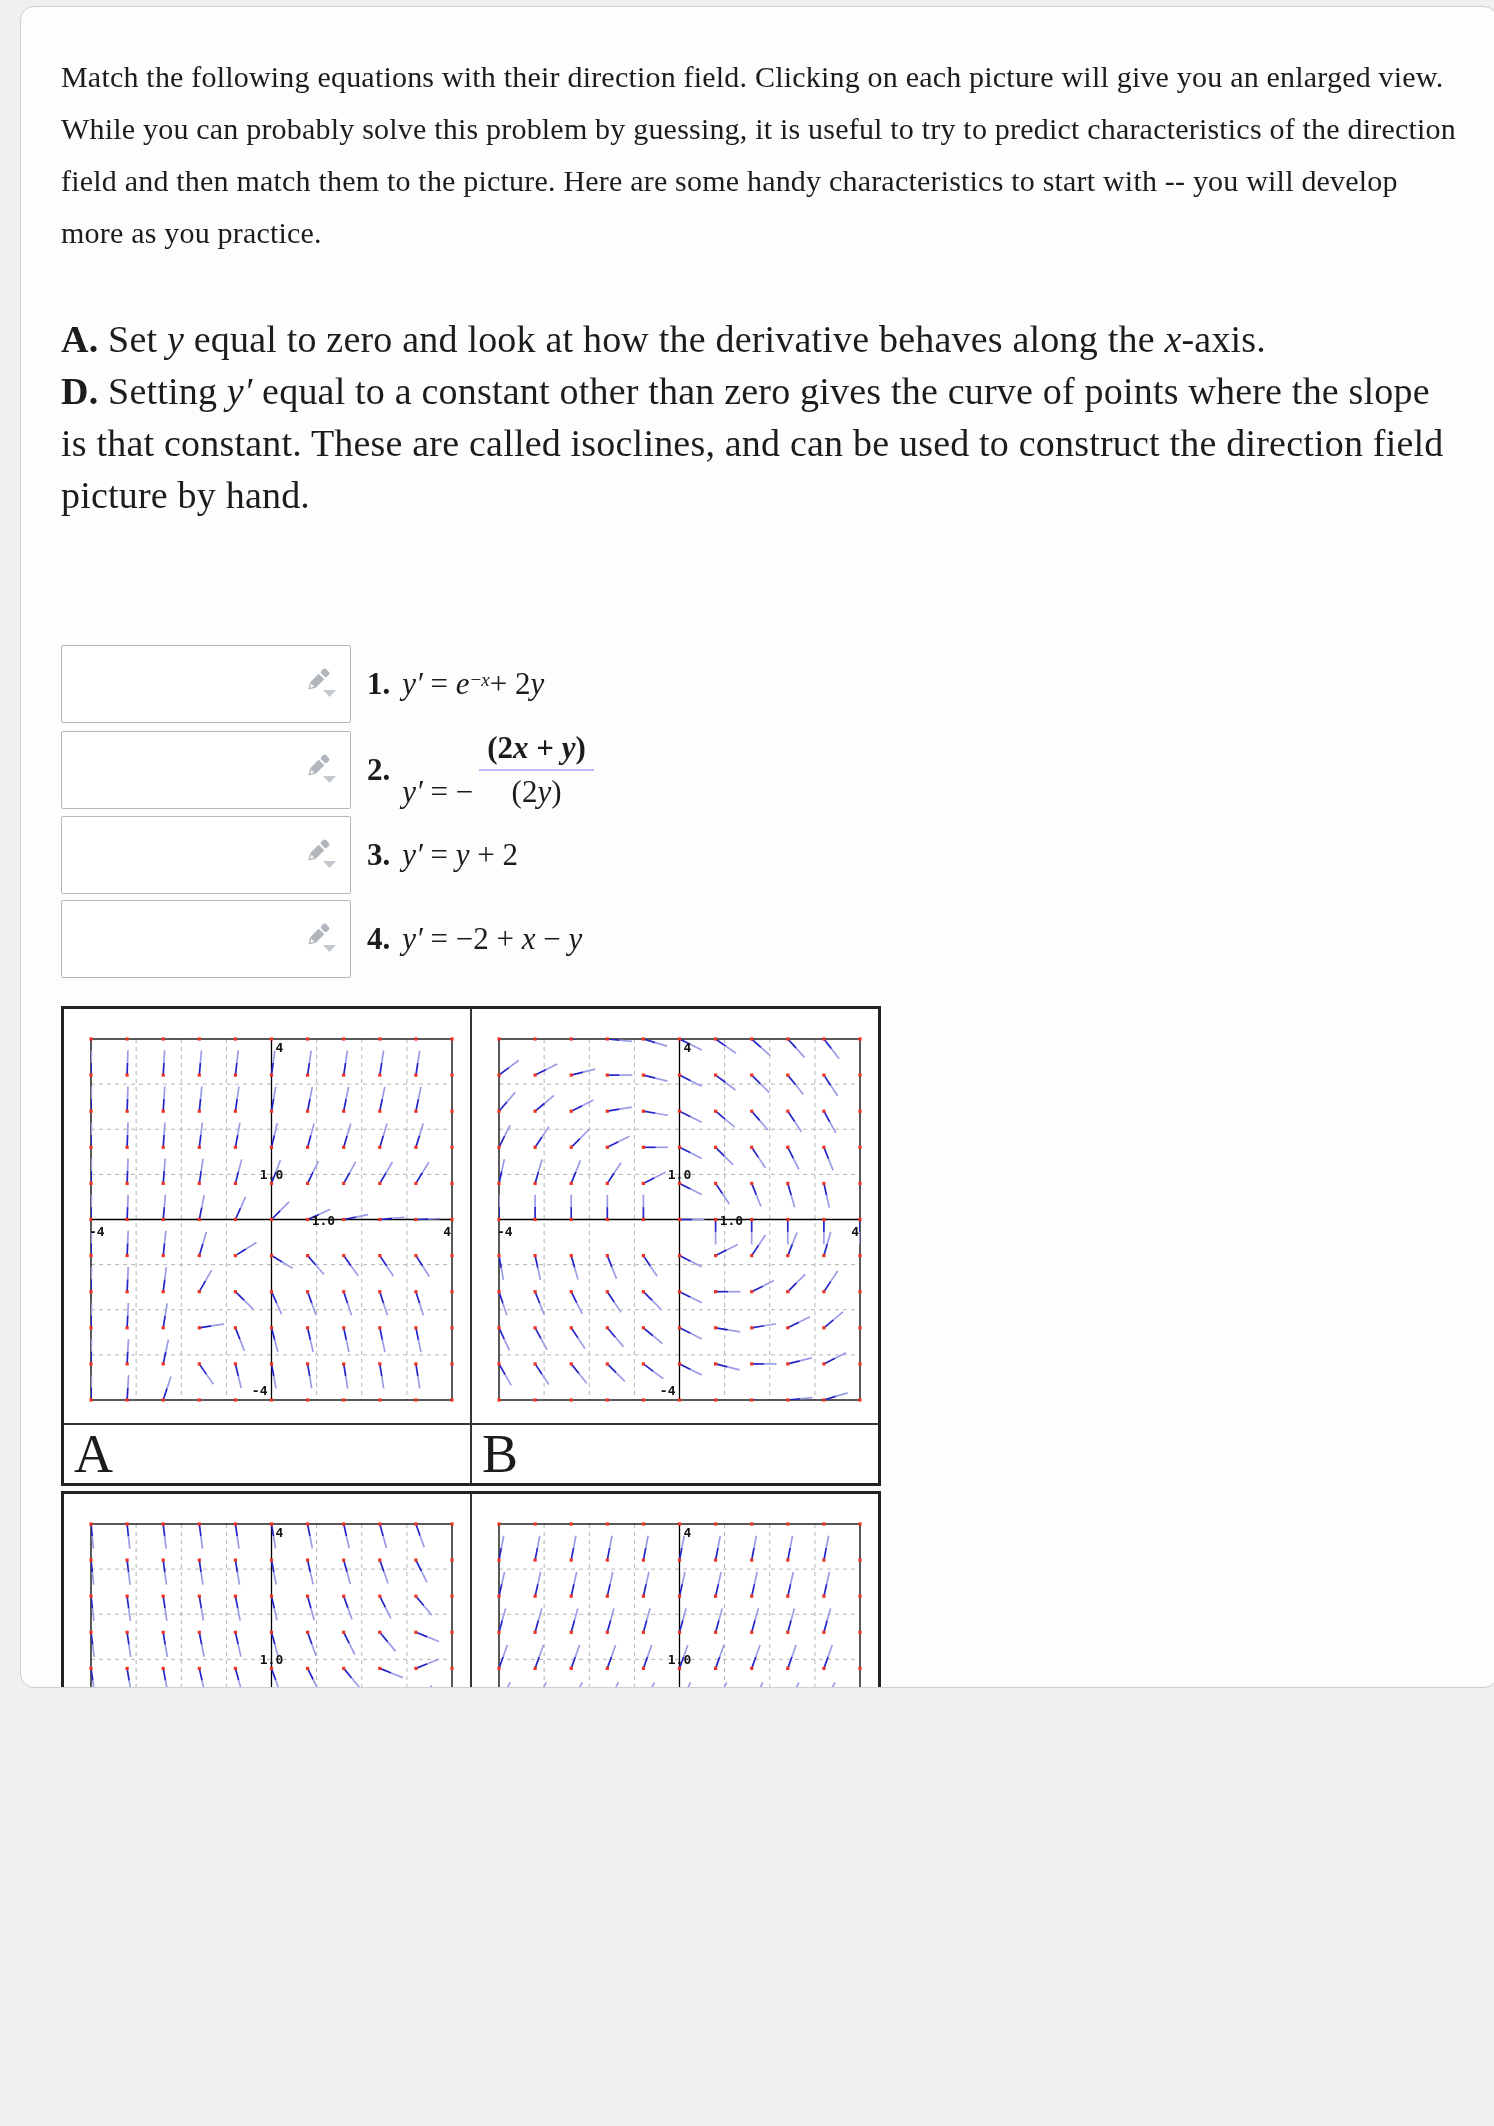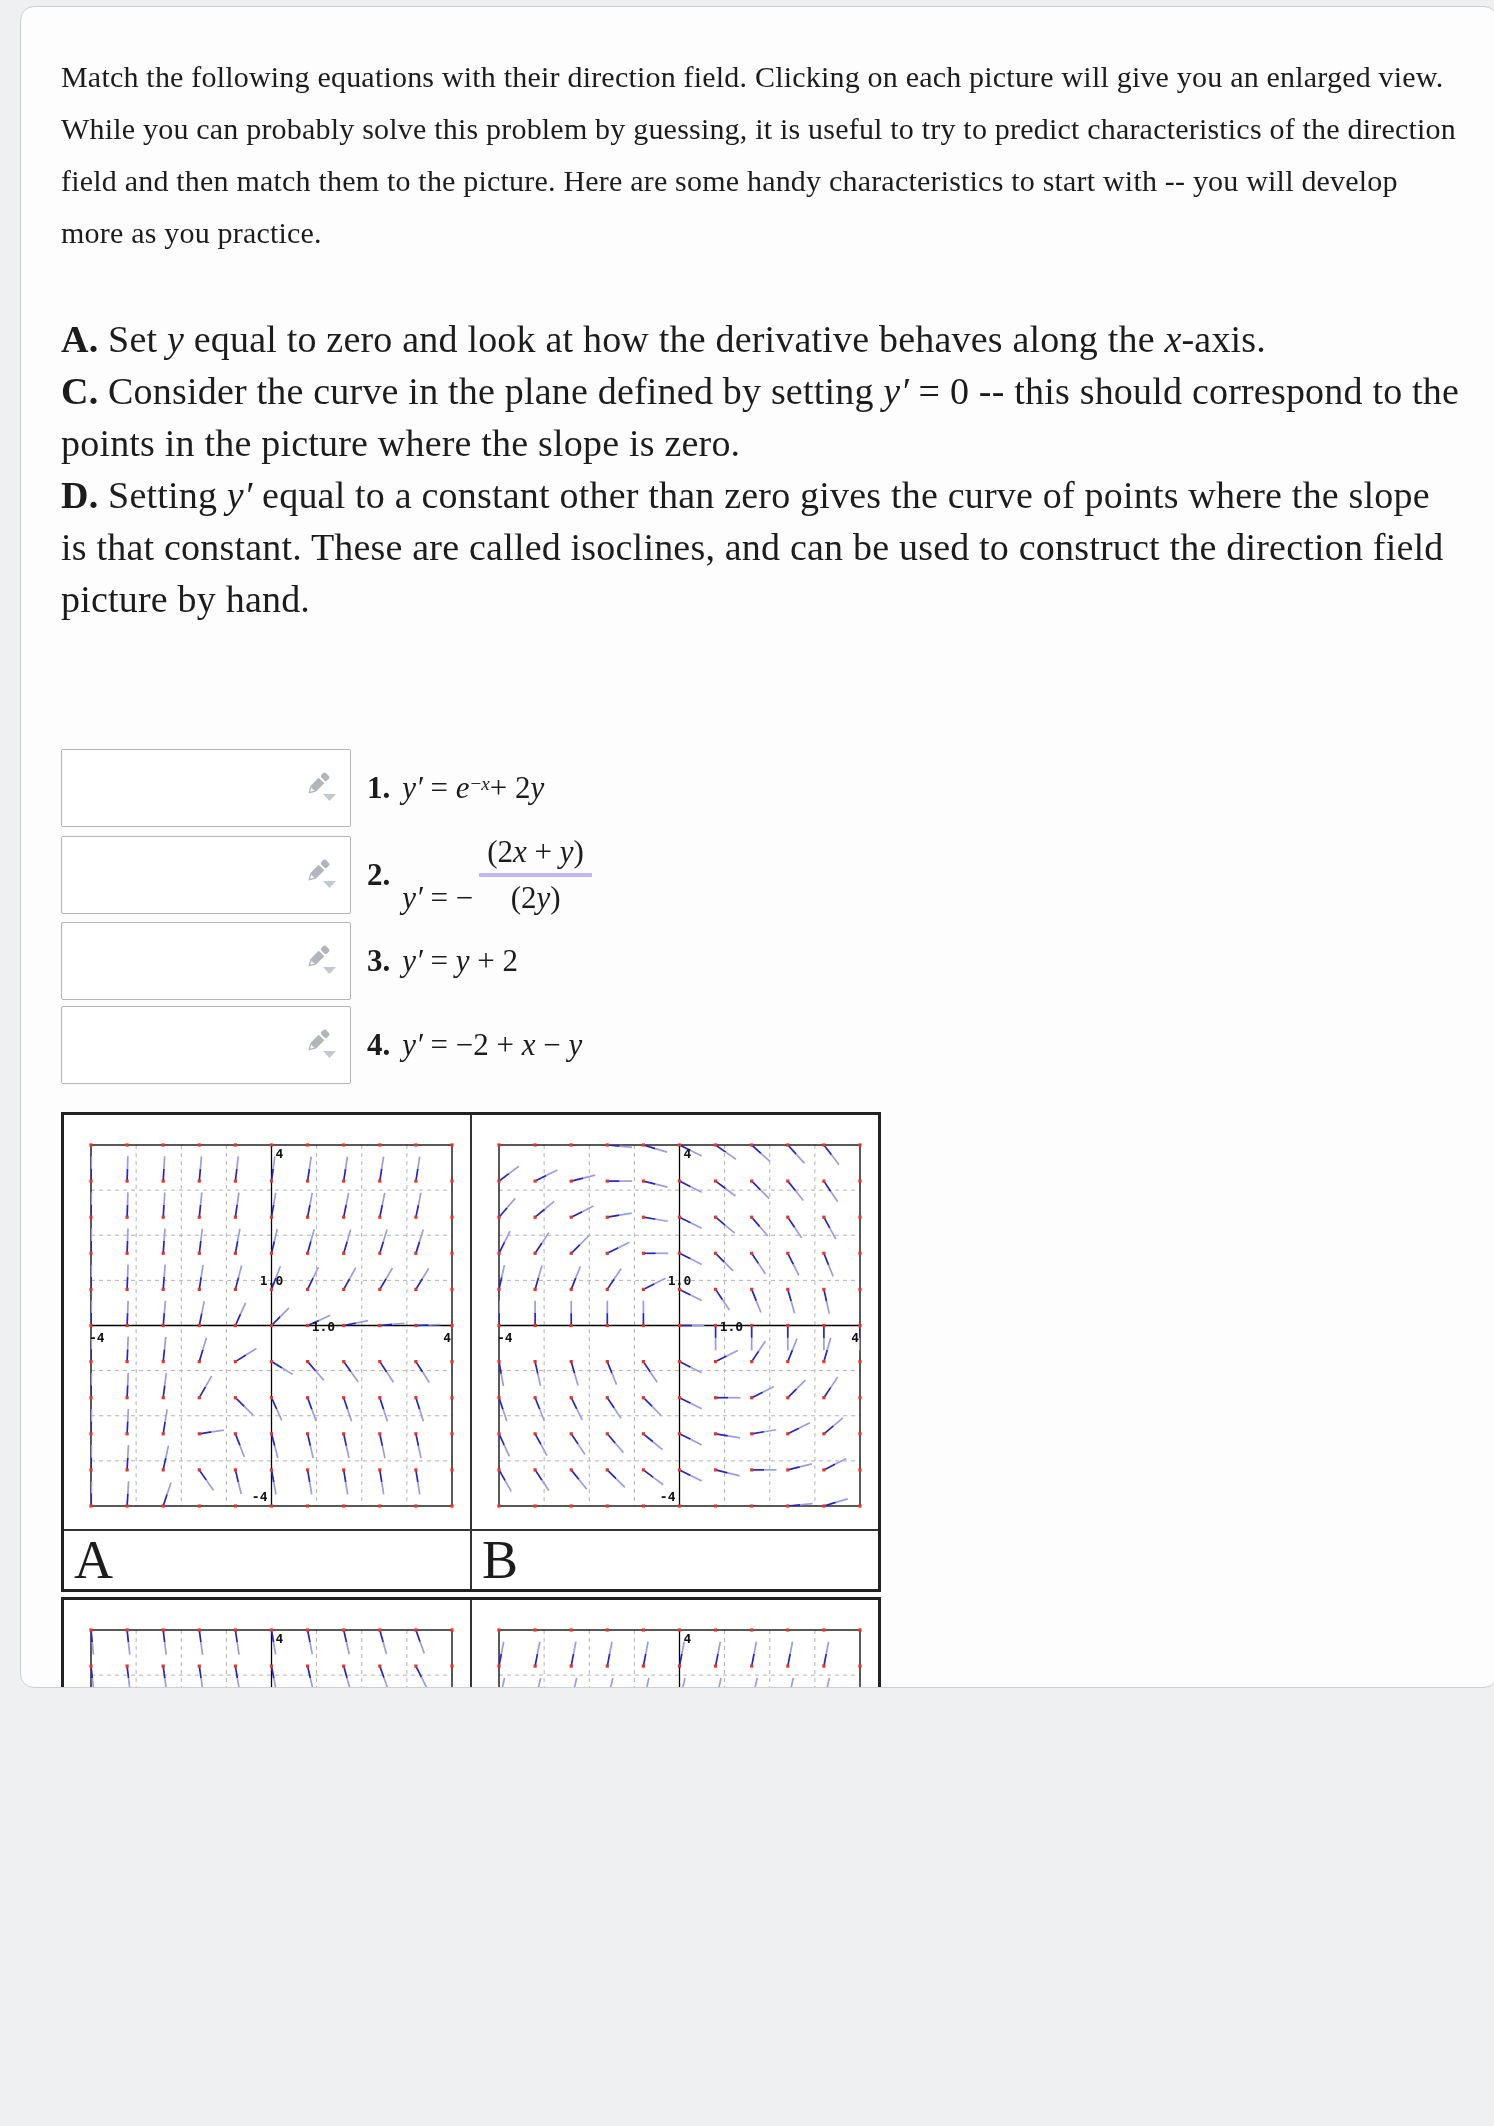--- a/index.html
+++ b/index.html
@@ -38,21 +38,21 @@
     margin-left:16px;font-size:31px;display:flex;align-items:center;
   }
   .eq-num{font-weight:bold;margin-right:12px;}
   .eq-body{display:inline-flex;align-items:flex-end;}
   .eq-body i{font-style:italic;}
   .sup{font-size:19px;vertical-align:12px;position:relative;top:-11px;margin-left:1px;}
   .frac{
     display:inline-flex;flex-direction:column;align-items:center;
     vertical-align:middle;margin-left:6px;line-height:1.2;
   }
-  .frac .fnum{border-bottom:4px solid #c4b5fd;padding:0 8px 3px;}
+  .frac .fnum{border-bottom:2px solid #c4b5fd;padding:0 8px 3px;font-weight:bold;}
   .frac .fden{padding-top:2px;}
 
   .plots{margin-top:28px;}
   table.plot-table{
     border-collapse:collapse;
     border:3px solid #222;
     background:#fff;
   }
   table.plot-table + table.plot-table{margin-top:5px;}
   td.plot-cell{border:2px solid #333;padding:2px;background:#fff;cursor:pointer;}
@@ -66,21 +66,20 @@
 </style>
 </head>
 <body>
 
 <div class="card">
 
   <p class="intro">Match the following equations with their direction field. Clicking on each picture will give you an enlarged view. While you can probably solve this problem by guessing, it is useful to try to predict characteristics of the direction field and then match them to the picture. Here are some handy characteristics to start with -- you will develop more as you practice.</p>
 
   <div class="hints">
     <div class="hint"><b>A.</b> <span>Set <i>y</i> equal to zero and look at how the derivative behaves along the <i>x</i>-axis.</span></div>
-    <div class="hint"><b>C.</b> <span>Consider the curve in the plane defined by setting <i>y′</i> = 0 -- this should correspond to the points in the picture where the slope is zero.</span></div>
     <div class="hint"><b>D.</b> <span>Setting <i>y′</i> equal to a constant other than zero gives the curve of points where the slope is that constant. These are called isoclines, and can be used to construct the direction field picture by hand.</span></div>
   </div>
 
   <div class="matches">
 
     <div class="match-row">
       <div class="answer-box">
         <svg class="pencil" viewBox="0 0 40 34">
           <g transform="translate(17,12) rotate(-45)" fill="#b0b6bc">
             <polygon points="-15,0 -8.5,-4 -8.5,4"></polygon>

